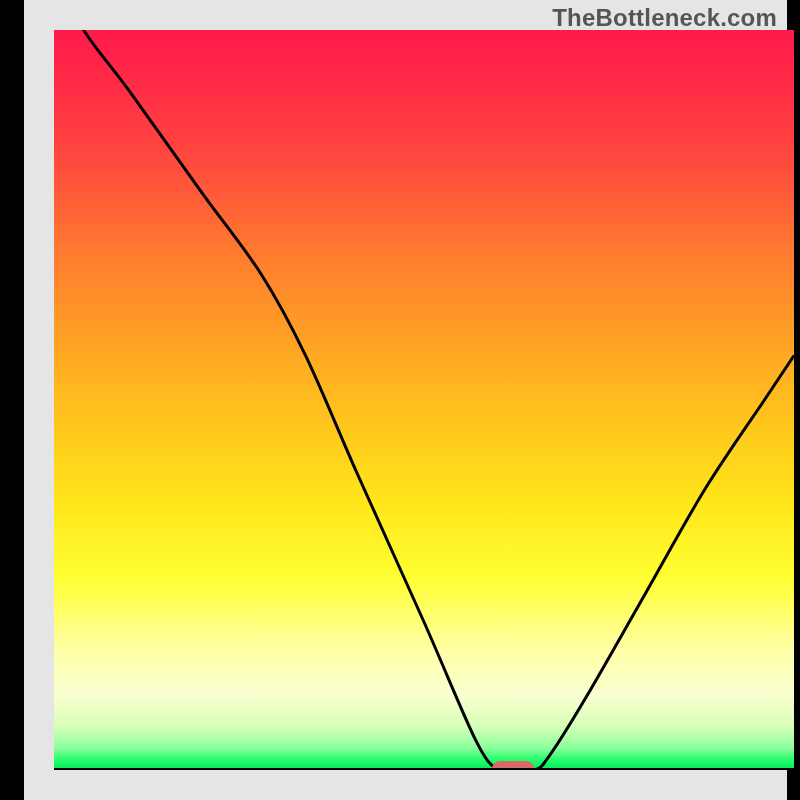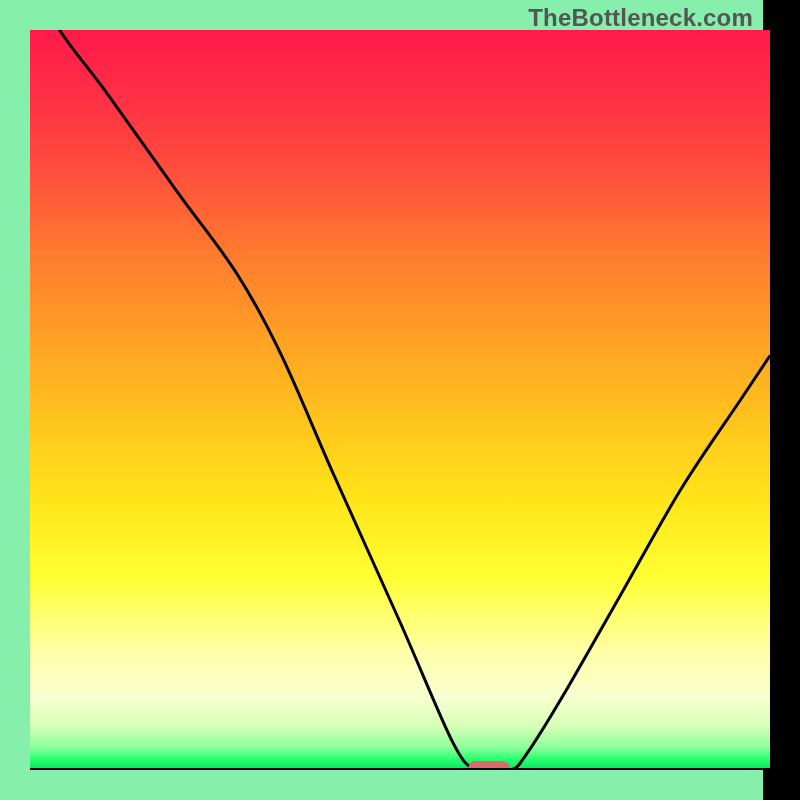--- a/index.html
+++ b/index.html
@@ -8,21 +8,22 @@
     width: 800px;
     height: 800px;
     background: #000;
     overflow: hidden;
     font-family: Arial, Helvetica, sans-serif;
   }
   .outer {
     position: relative;
     width: 763px;
     height: 800px;
-    background: #86efac;
+    background: #e5e5e5;
+    margin-left: 24px;
   }
   .watermark {
     position: absolute;
     top: 4px;
     right: 10px;
     color: #555;
     font-size: 24px;
     font-weight: 600;
     letter-spacing: 0.2px;
     user-select: none;

